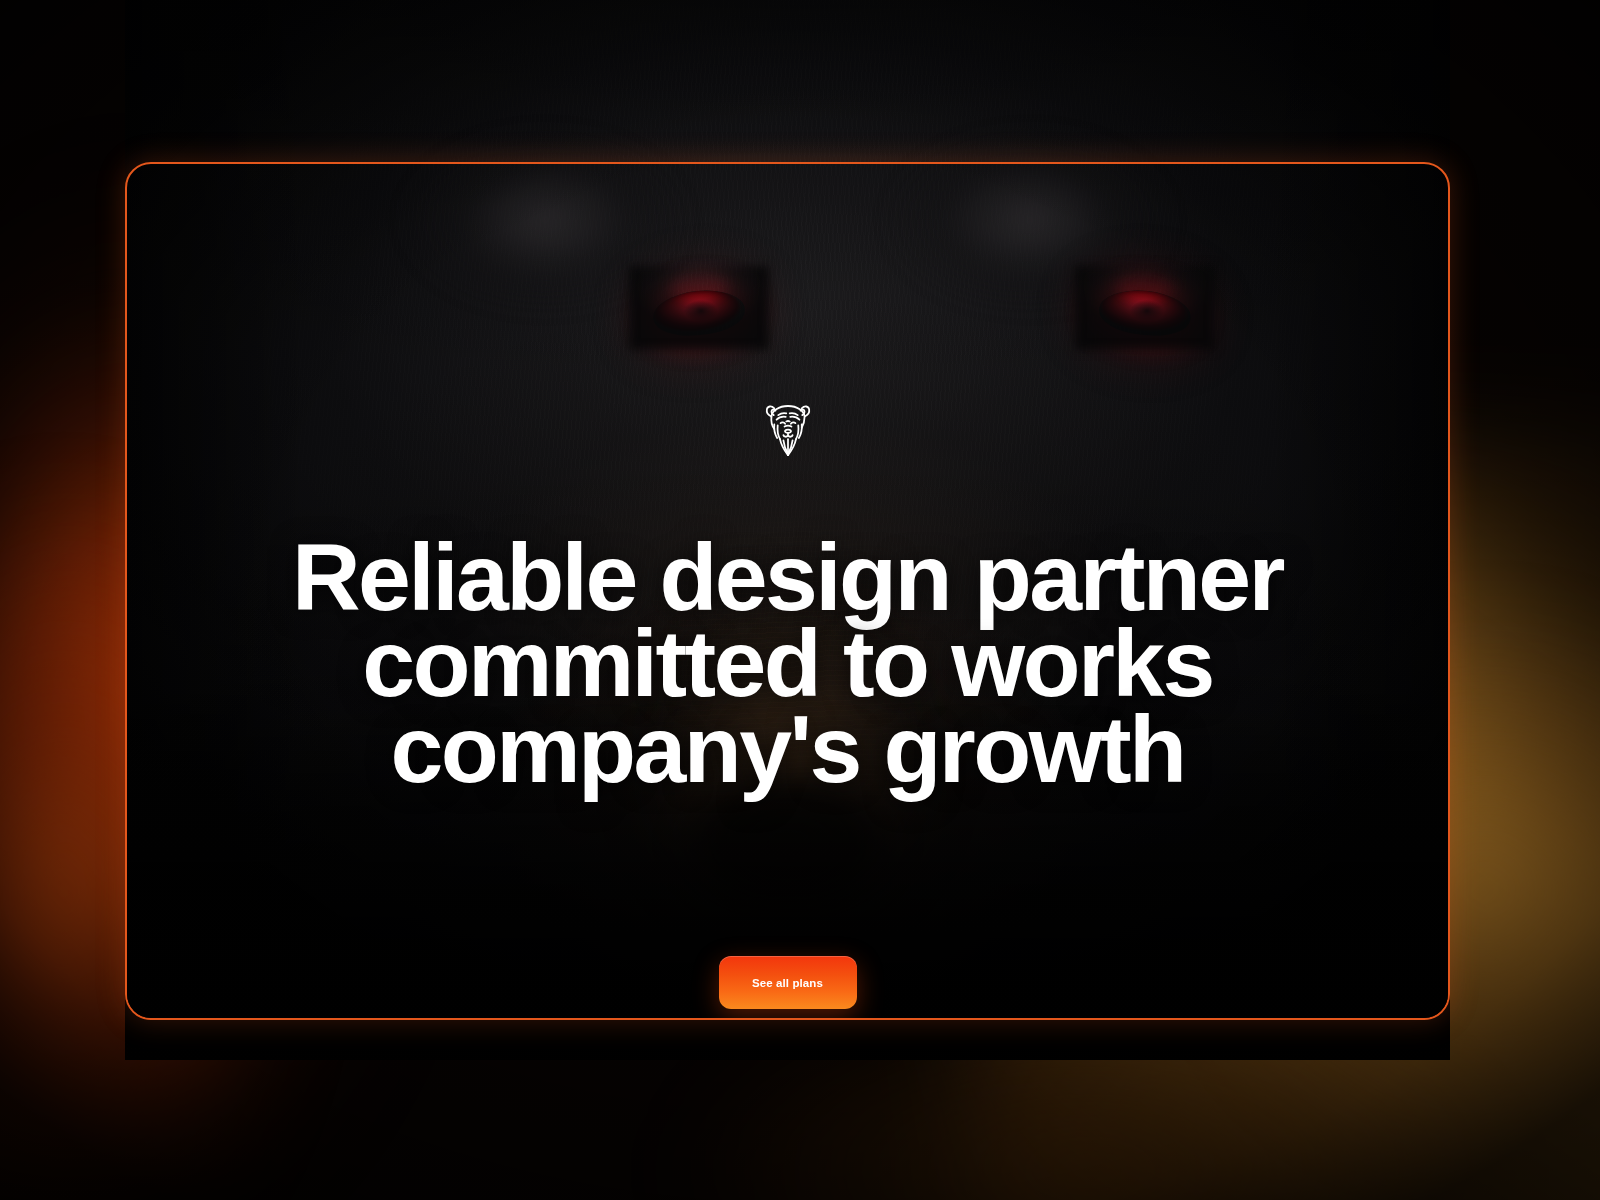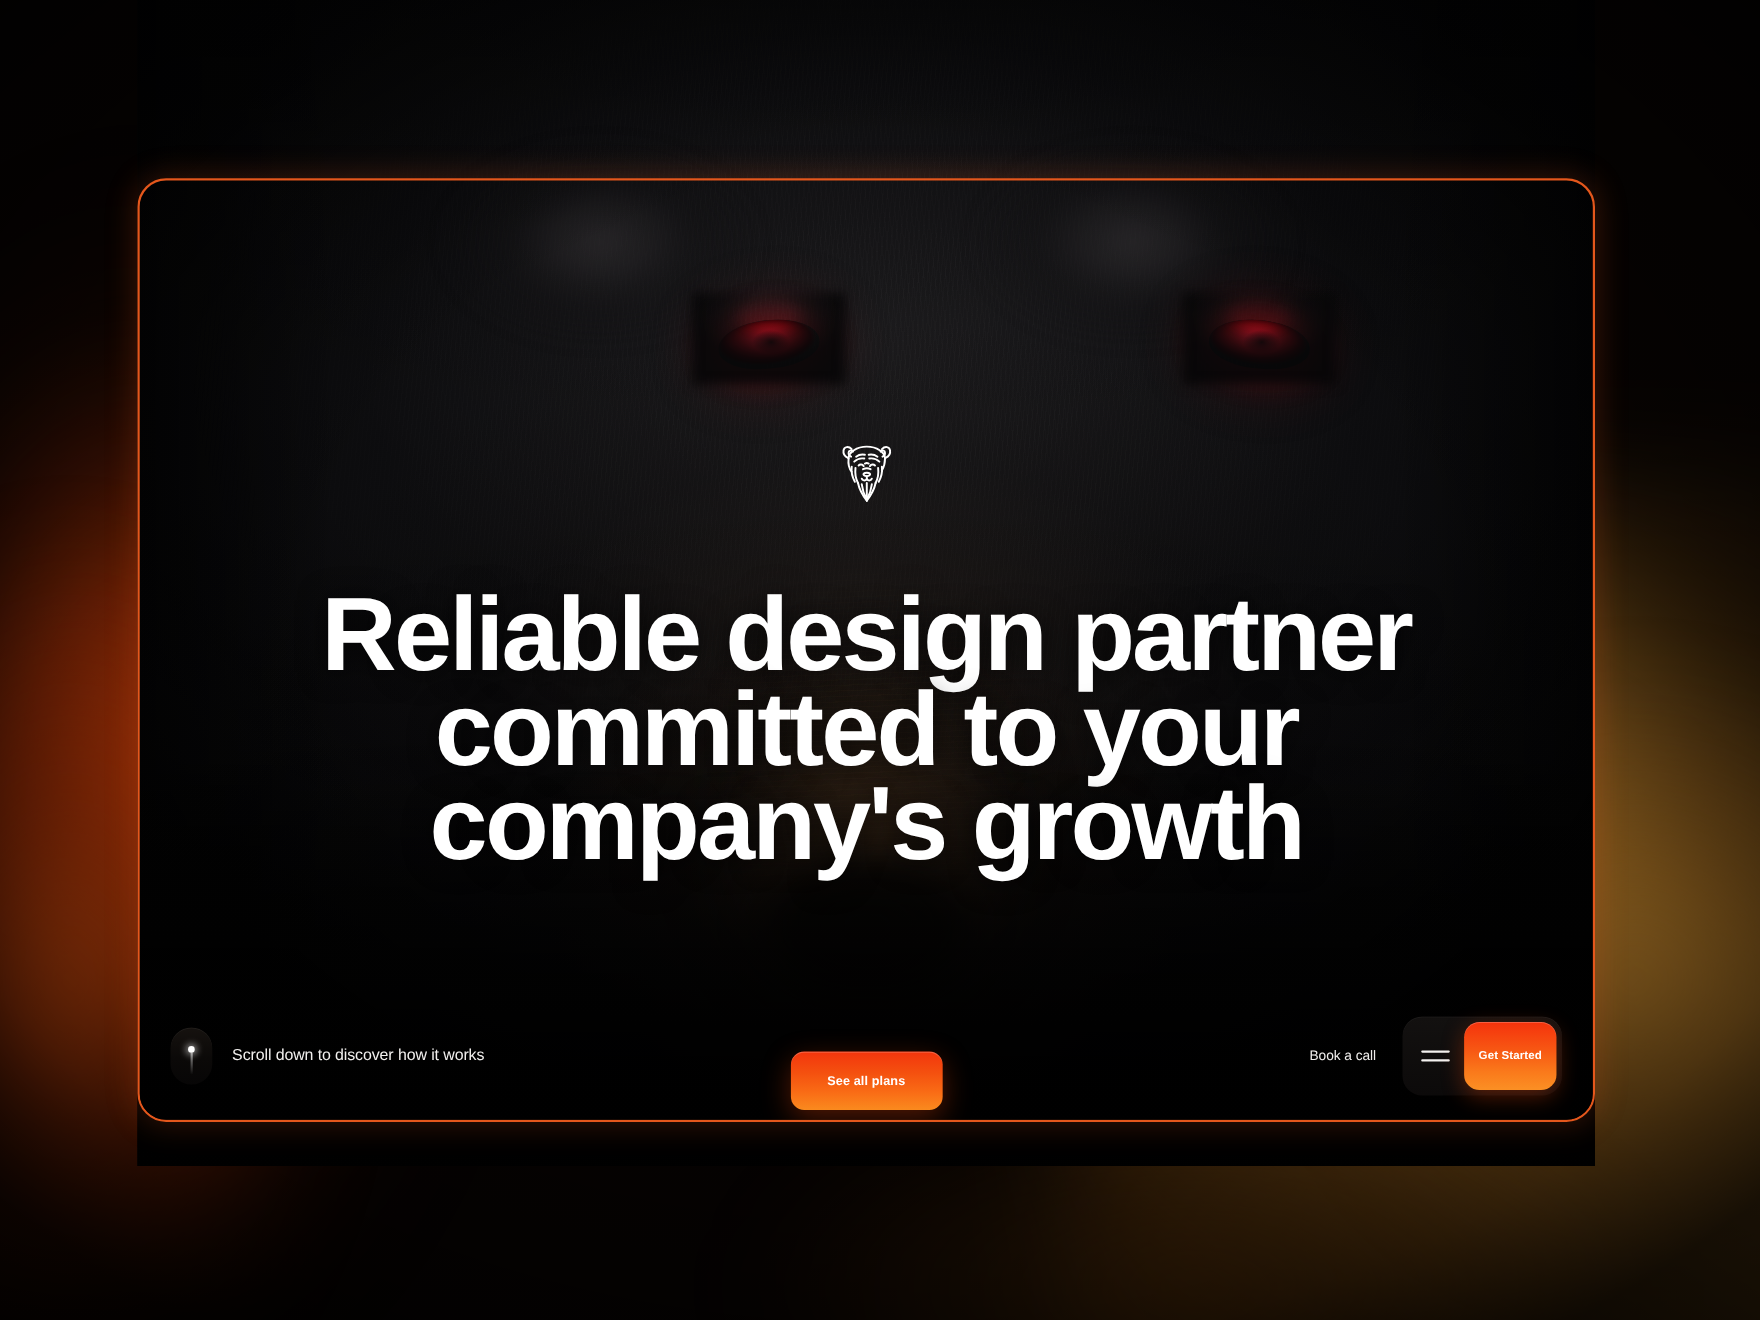--- a/index.html
+++ b/index.html
@@ -344,42 +344,19 @@
 
             <path d="M36 72c2 10 7 19 14 28"></path>
             <path d="M64 72c-2 10-7 19-14 28"></path>
             <path d="M42 74c1 9 4 17 8 24"></path>
             <path d="M58 74c-1 9-4 17-8 24"></path>
             <path d="M50 72v28"></path>
           </g>
         </svg>
       </div>
 
-      <h1 class="headline">Reliable design partner committed to your company's growth</h1>
+      <h1 class="headline">Reliable design partner committed to works company's growth</h1>
 
       <button class="cta-plans">See all plans</button>
 
-      <div class="bottom-bar">
-
-        <div class="scroll-hint">
-          <div class="mouse-icon">
-            <div class="mouse-trail"></div>
-            <div class="mouse-dot"></div>
-          </div>
-          <span class="scroll-text">Scroll down to discover how it works</span>
-        </div>
-
-        <div class="nav-right">
-          <button class="book-call">Book a call</button>
-
-          <div class="nav-pill">
-            <button class="menu-btn">
-              <span></span>
-              <span></span>
-            </button>
-            <button class="cta-start">Get Started</button>
-          </div>
-        </div>
-
-      </div>
     </div>
   </div>
 </div>
 
 </body></html>

